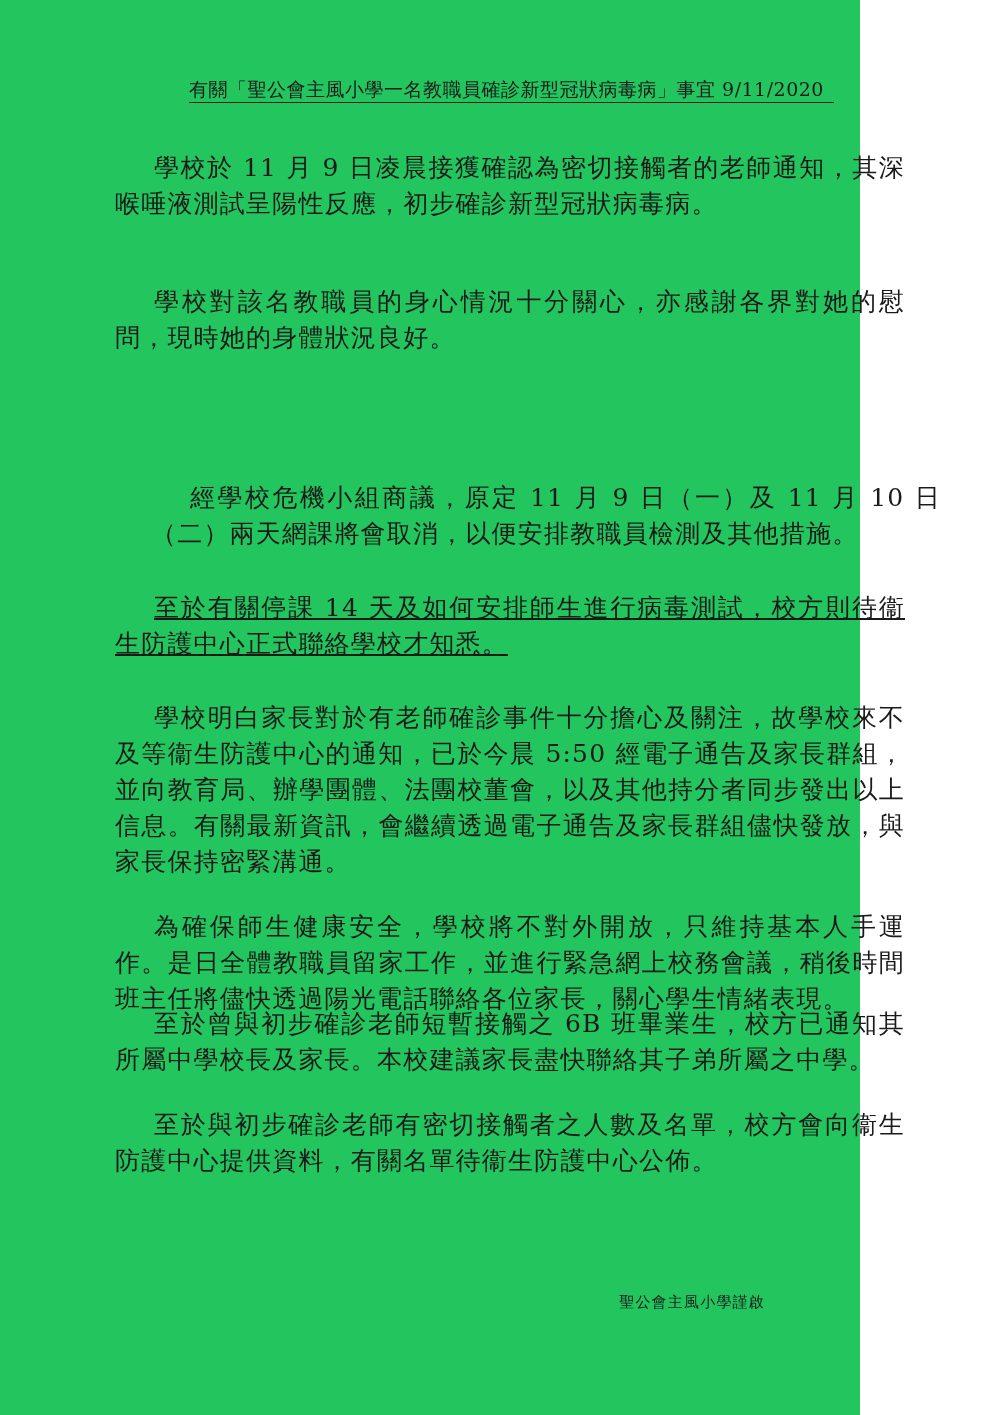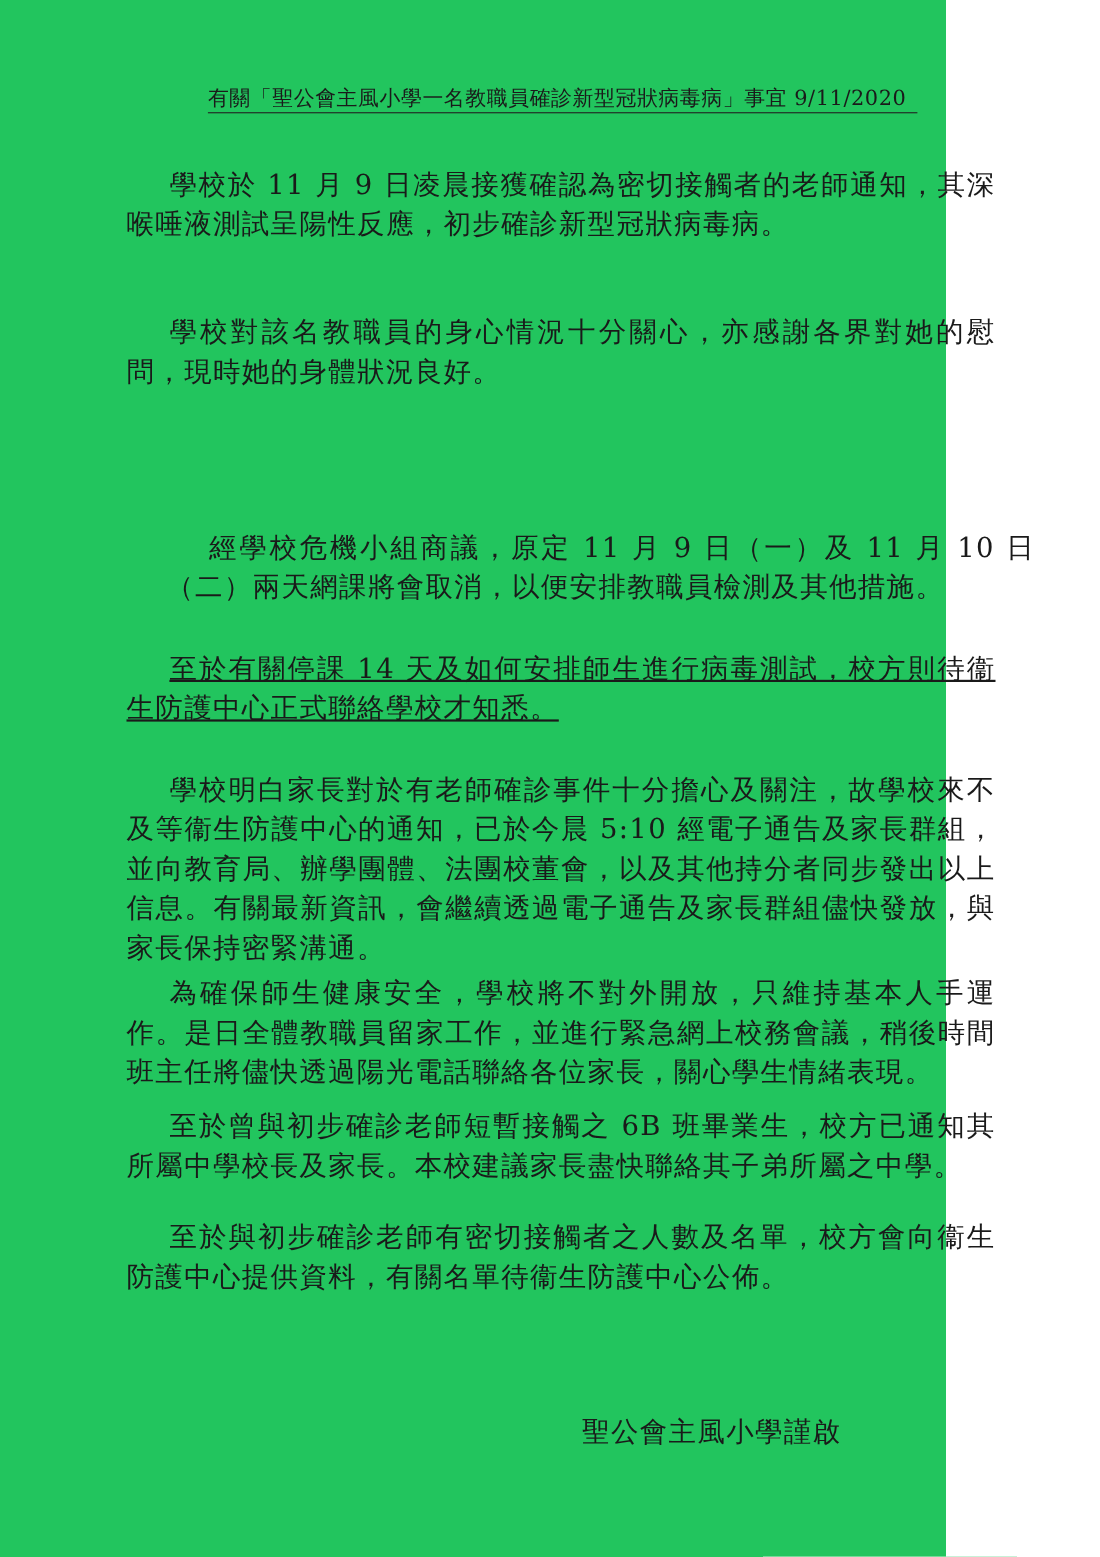--- a/index.html
+++ b/index.html
@@ -42,34 +42,34 @@
       line-height: 36px;
       letter-spacing: 1.2px;
       text-indent: 39px;
       text-align: justify;
       margin: 0;
     }
     .signature {
       position: absolute;
       right: 95px;
       top: 1290px;
-      font-size: 25px;
+      font-size: 15px;
       letter-spacing: 1.2px;
       line-height: 24px;
     }
   </style>
 </head>
 <body>
 
 <div class="page">
   <div class="title">有關「聖公會主風小學一名教職員確診新型冠狀病毒病」事宜 9/11/2020</div>
 
   <p class="para" style="top:150px;">學校於 11 月 9 日凌晨接獲確認為密切接觸者的老師通知，其深喉唾液測試呈陽性反應，初步確診新型冠狀病毒病。</p>
   <p class="para" style="top:260px;margin-top:24px;">學校對該名教職員的身心情況十分關心，亦感謝各界對她的慰問，現時她的身體狀況良好。</p>
   <p class="para" style="top:480px;margin-left:36px;">經學校危機小組商議，原定 11 月 9 日（一）及 11 月 10 日（二）兩天網課將會取消，以便安排教職員檢測及其他措施。</p>
   <p class="para" style="top:590px;text-decoration:underline;">至於有關停課 14 天及如何安排師生進行病毒測試，校方則待衞生防護中心正式聯絡學校才知悉。</p>
-  <p class="para" style="top:700px;">學校明白家長對於有老師確診事件十分擔心及關注，故學校來不及等衞生防護中心的通知，已於今晨 5:10 經電子通告及家長群組，並向教育局、辦學團體、法團校董會，以及其他持分者同步發出以上信息。有關最新資訊，會繼續透過電子通告及家長群組儘快發放，與家長保持密緊溝通。</p>
-  <p class="para" style="top:885px;">為確保師生健康安全，學校將不對外開放，只維持基本人手運作。是日全體教職員留家工作，並進行緊急網上校務會議，稍後時間班主任將儘快透過陽光電話聯絡各位家長，關心學生情緒表現。</p>
+  <p class="para" style="top:700px;">學校明白家長對於有老師確診事件十分擔心及關注，故學校來不及等衞生防護中心的通知，已於今晨 5:50 經電子通告及家長群組，並向教育局、辦學團體、法團校董會，以及其他持分者同步發出以上信息。有關最新資訊，會繼續透過電子通告及家長群組儘快發放，與家長保持密緊溝通。</p>
+  <p class="para" style="top:909px;">為確保師生健康安全，學校將不對外開放，只維持基本人手運作。是日全體教職員留家工作，並進行緊急網上校務會議，稍後時間班主任將儘快透過陽光電話聯絡各位家長，關心學生情緒表現。</p>
   <p class="para" style="top:1006px;">至於曾與初步確診老師短暫接觸之 6B 班畢業生，校方已通知其所屬中學校長及家長。本校建議家長盡快聯絡其子弟所屬之中學。</p>
   <p class="para" style="top:1107px;">至於與初步確診老師有密切接觸者之人數及名單，校方會向衞生防護中心提供資料，有關名單待衞生防護中心公佈。</p>
 
   <div class="signature">聖公會主風小學謹啟</div>
 </div>
 
 </body></html>

